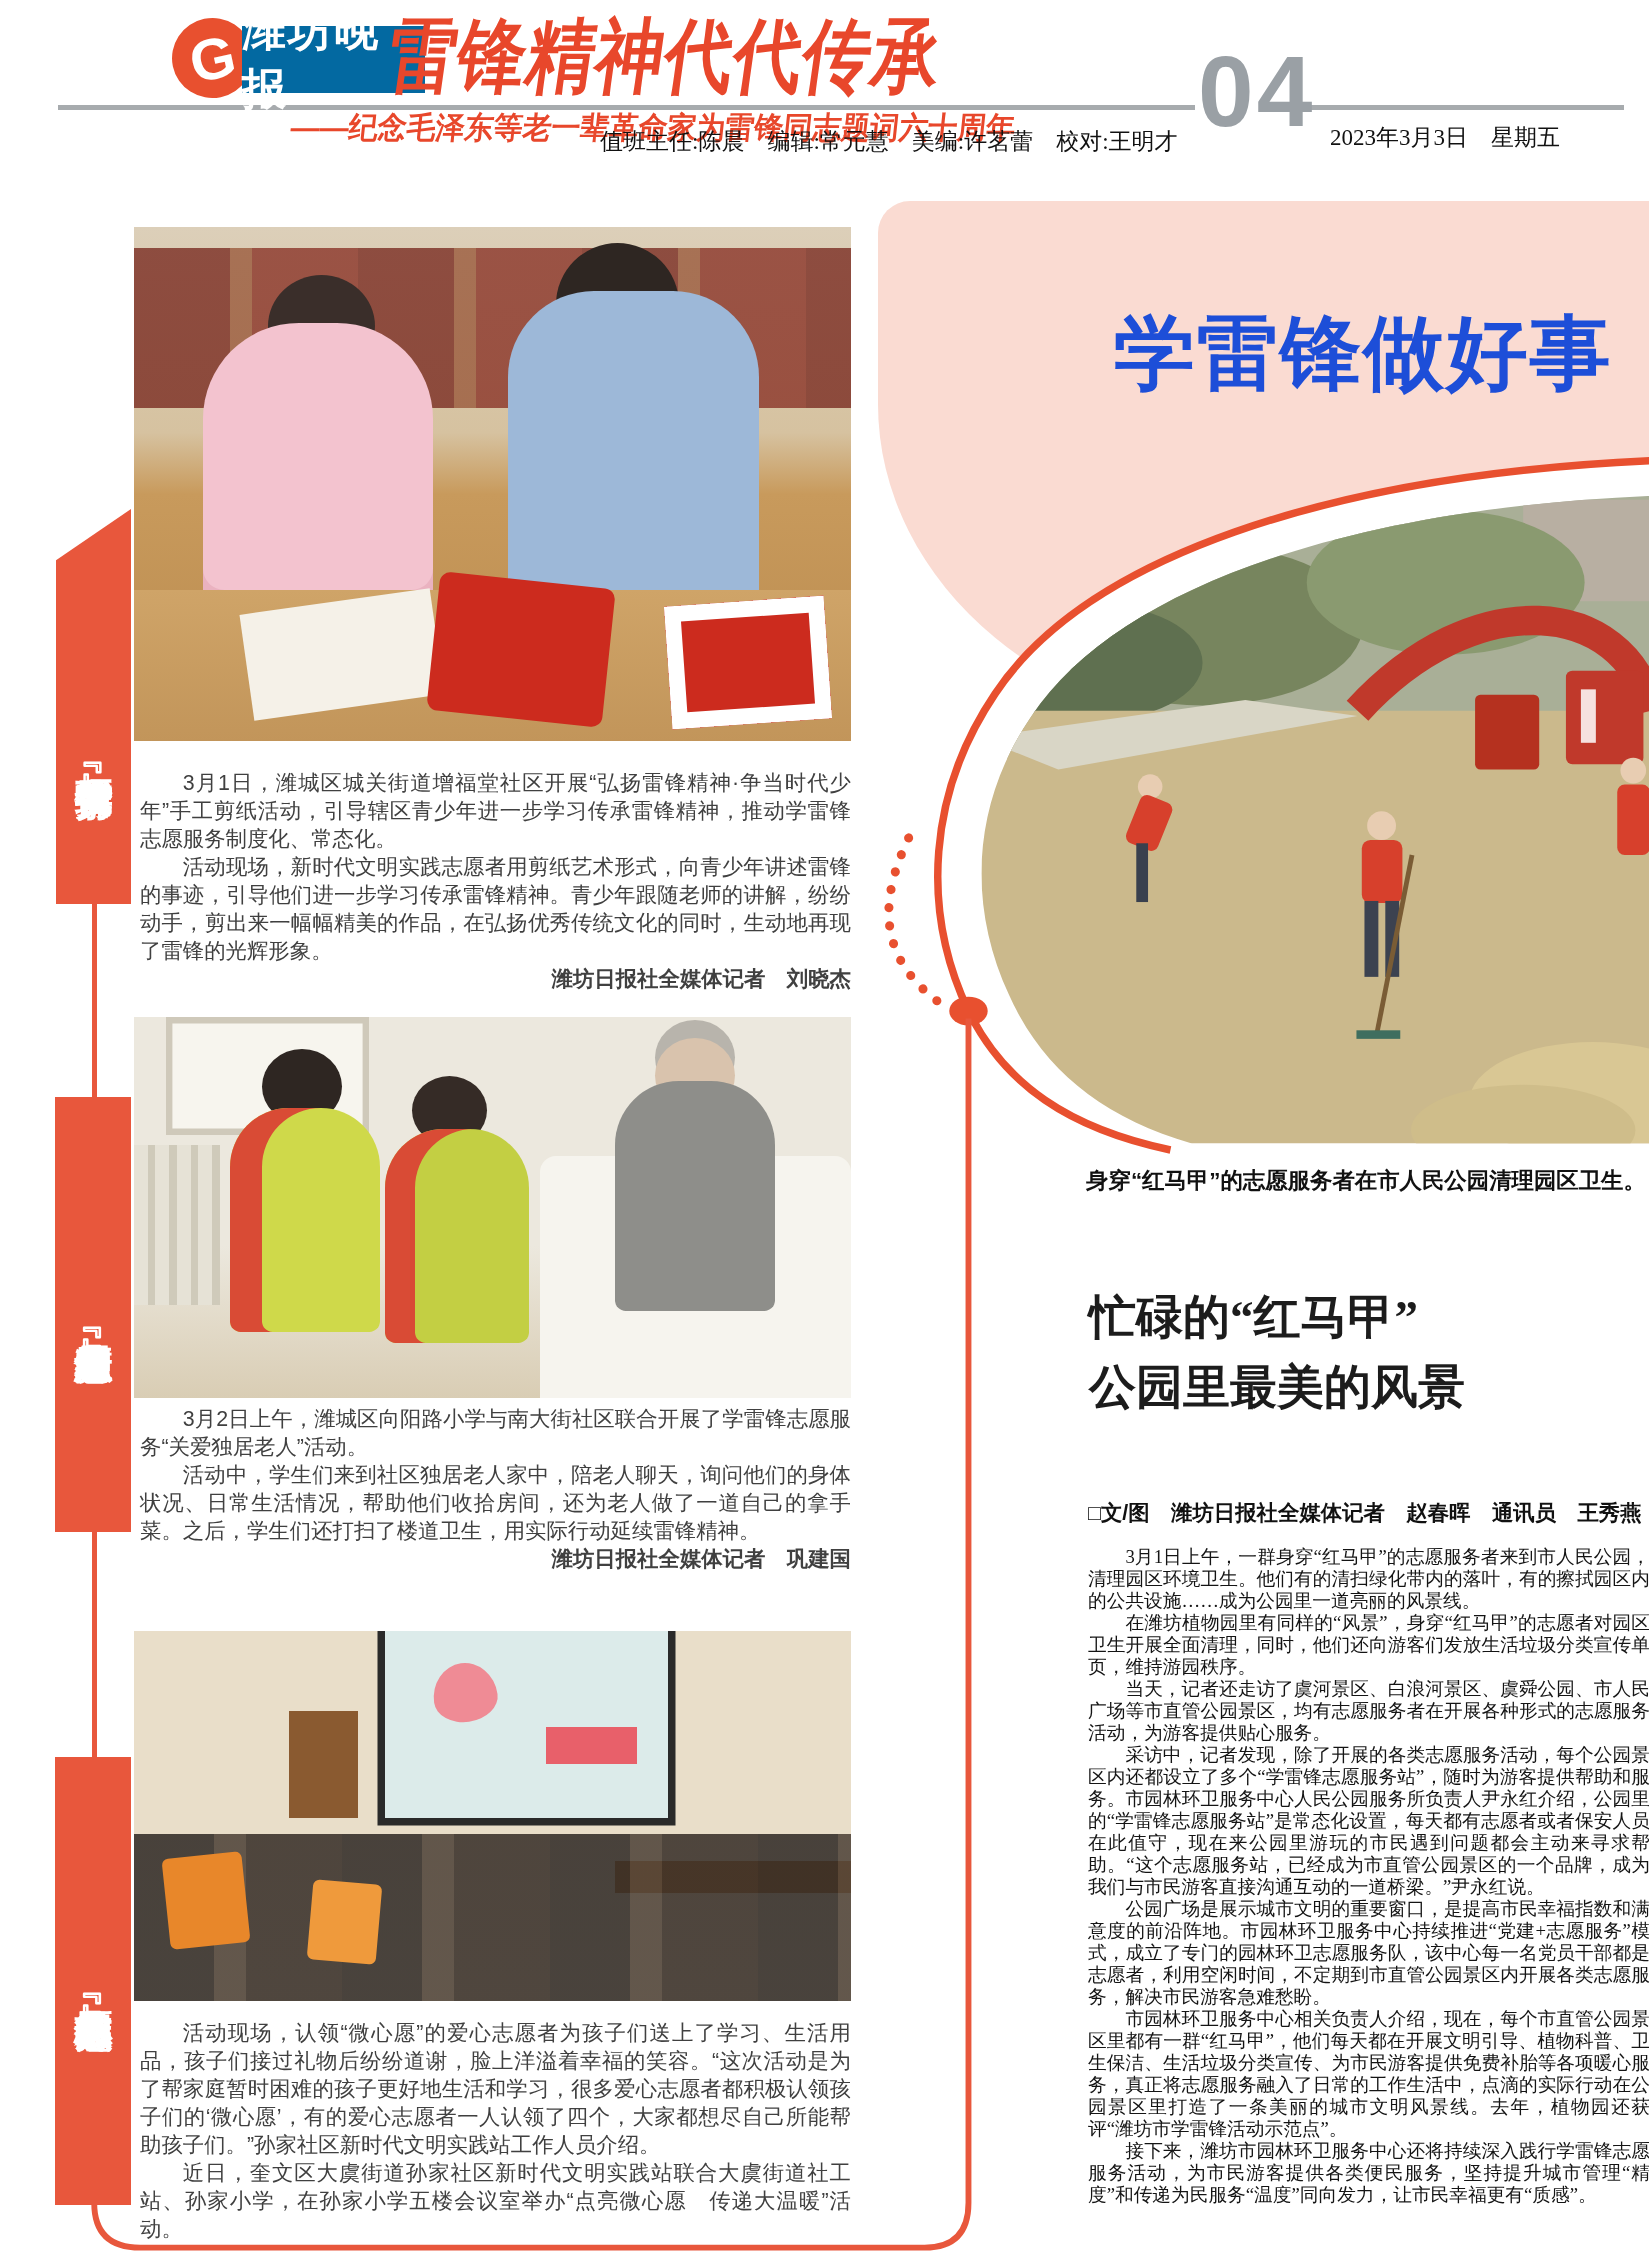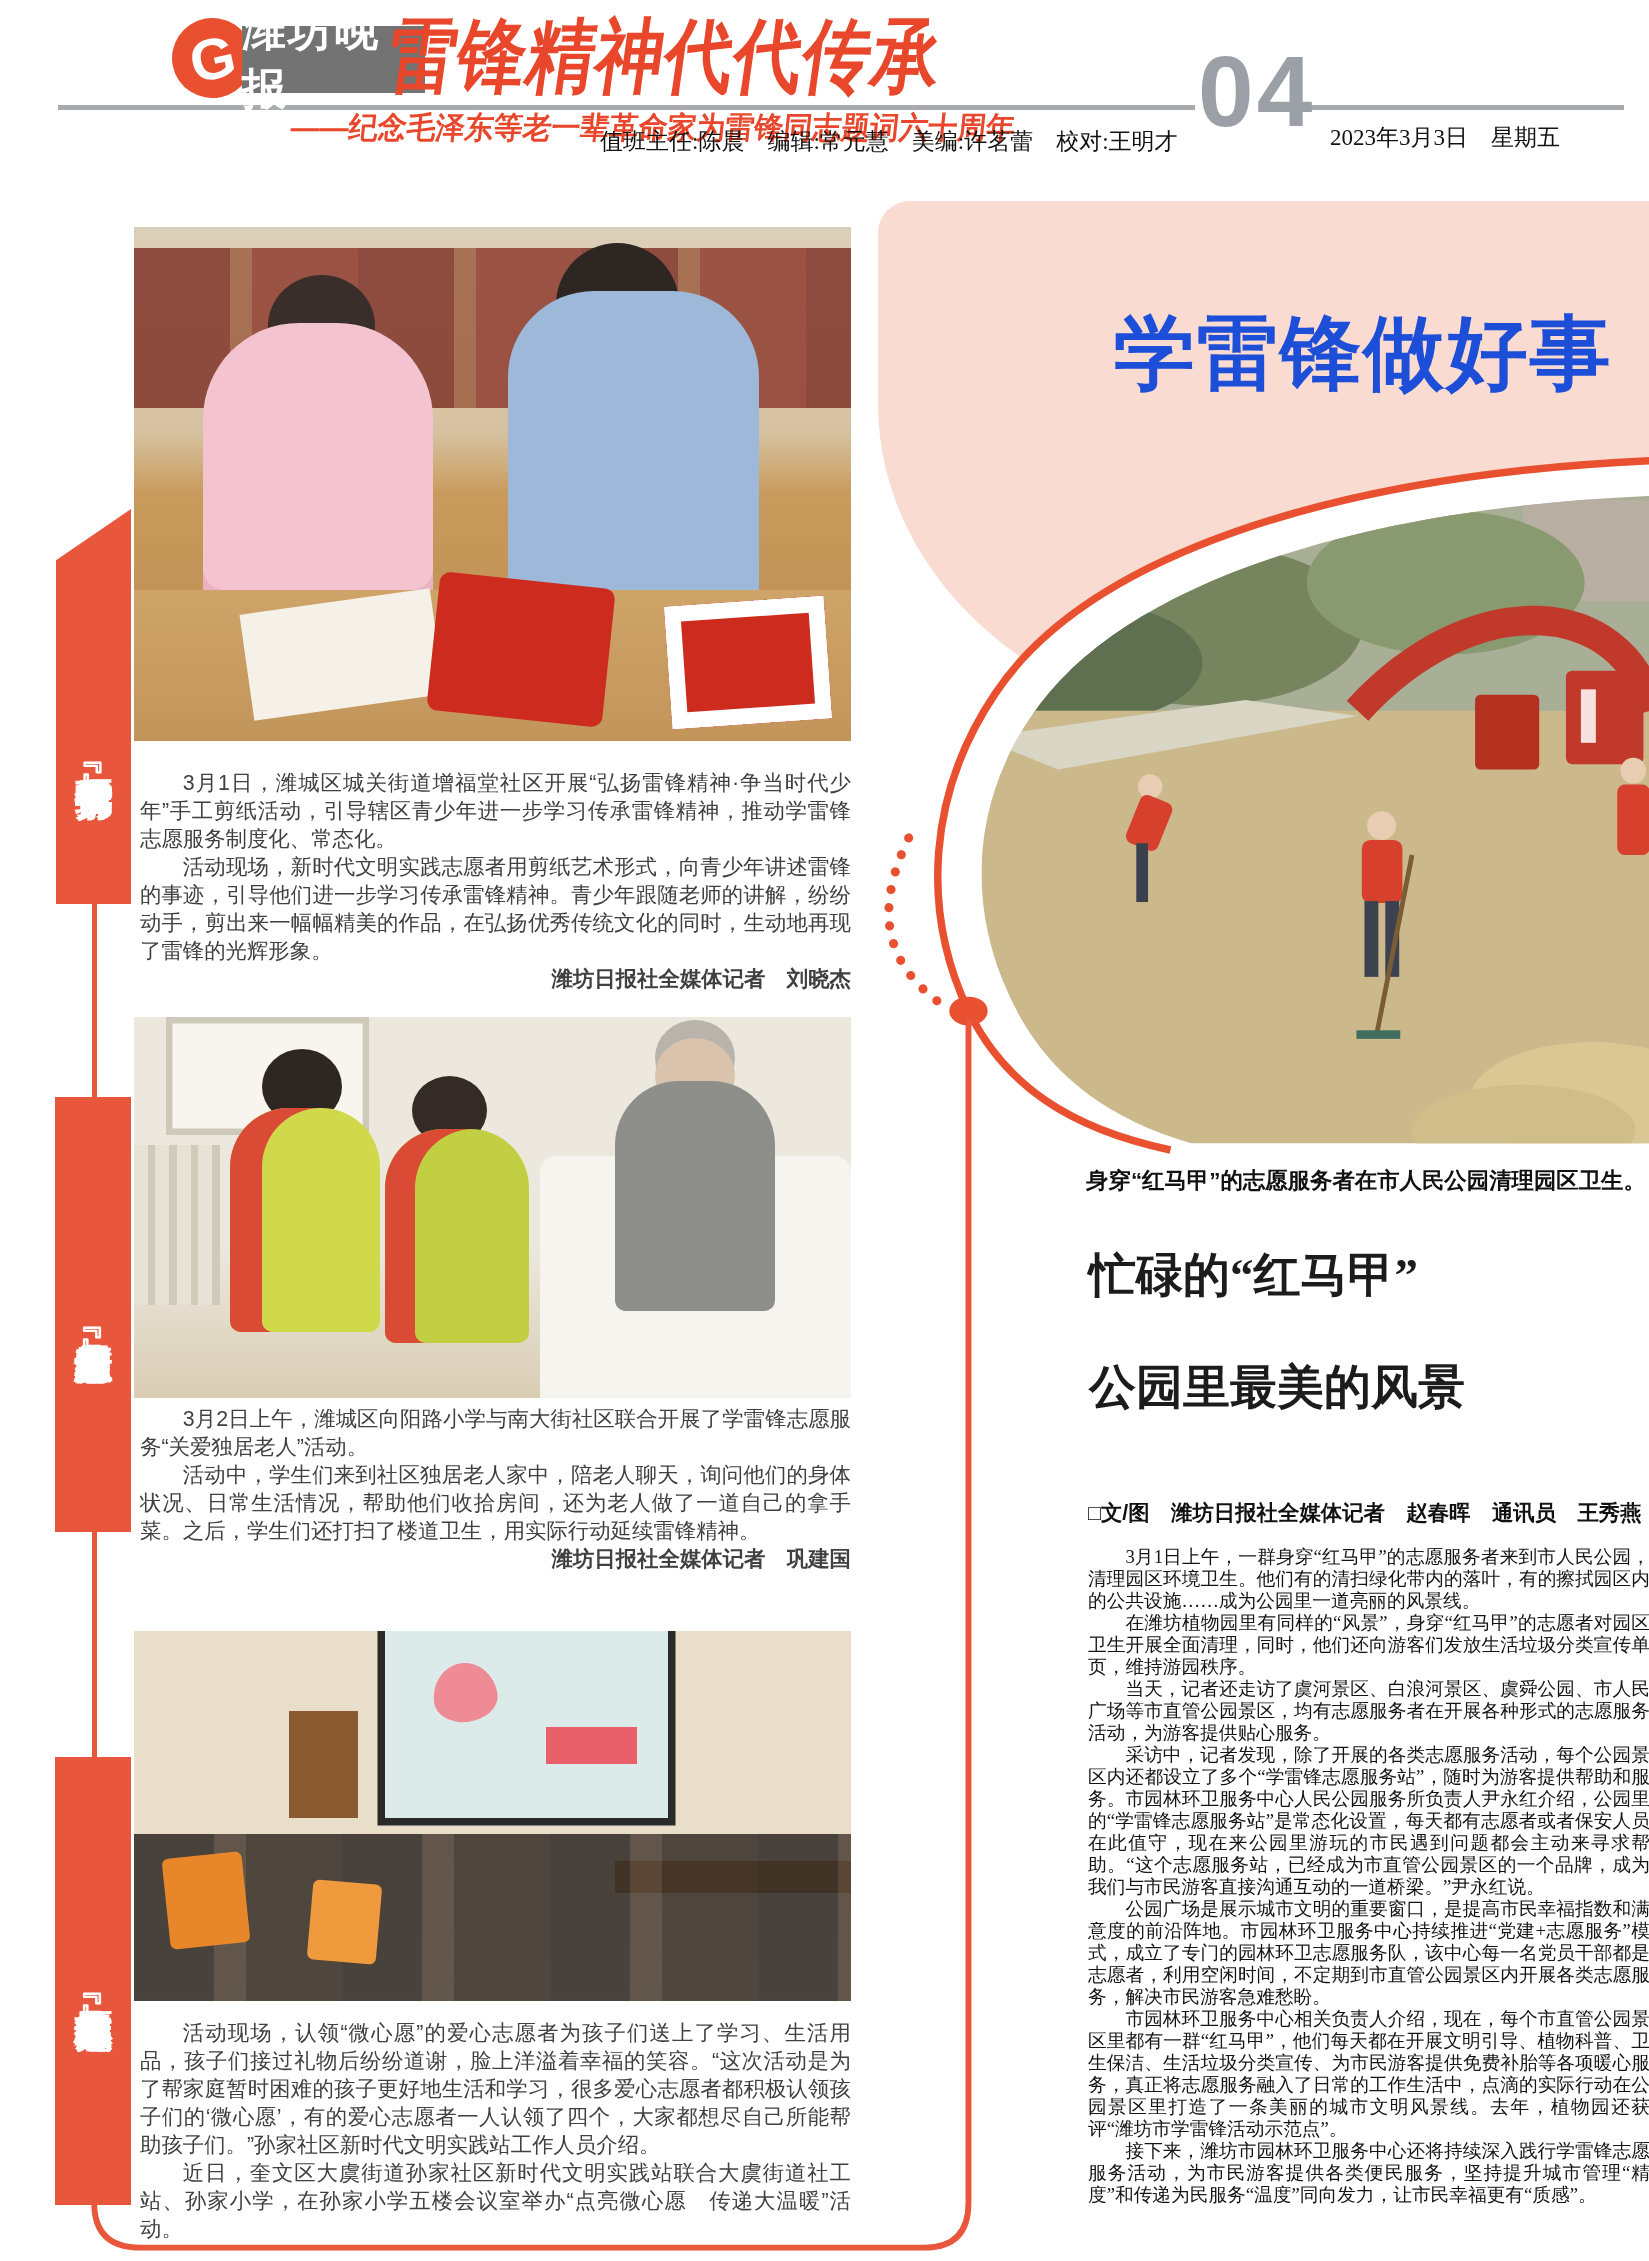--- a/index.html
+++ b/index.html
@@ -3,21 +3,21 @@
 <meta charset="utf-8">
 <style>
   html,body{margin:0;padding:0;background:#fff;}
   #page{position:relative;width:1650px;height:2261px;background:#ffffff;overflow:hidden;
         font-family:"Liberation Sans",sans-serif;}
   .abs{position:absolute;}
   
   #logo-icon{left:172px;top:18px;width:81px;height:80px;border-radius:50%;
      background:#e8502f;color:#fff;font-size:58px;font-weight:900;z-index:4;
      display:flex;align-items:center;justify-content:center;transform:rotate(-12deg);}
-  #logo-box{left:242px;top:26px;width:183px;height:67px;background:#737373;z-index:4;
+  #logo-box{left:242px;top:26px;width:183px;height:67px;background:#0369a1;z-index:4;
      display:flex;align-items:center;justify-content:center;}
   #logo-box span{color:#fff;font-size:44px;font-weight:900;letter-spacing:2.1px;}
   #main-title{left:397px;top:3.2px;font-size:81px;font-weight:900;color:#e8472b;z-index:4;
      transform:skewX(-8deg) scaleX(.84);transform-origin:left top;white-space:nowrap;letter-spacing:1.1px;}
   #subtitle{left:293px;top:108px;font-size:30.5px;font-weight:900;color:#e8472b;z-index:4;
      transform:skewX(-6deg) scaleX(.95);transform-origin:left top;white-space:nowrap;}
   .rule{background:#a7abae;height:4.8px;z-index:3;}
   #rule-left{left:58px;top:105px;width:1137px;}
   #rule-right{left:1310px;top:105px;width:314px;}
   #page-num{left:1198px;top:34px;font-size:100px;font-weight:700;color:#9aa0a5;z-index:4;
@@ -96,21 +96,21 @@
   
   #pink-blob{left:878px;top:201px;width:772px;height:534px;background:#fadbd2;z-index:1;
      border-radius:32px 0 0 0;border-bottom-left-radius:401px 331px;}
   #banner-title{left:1114px;top:300px;font-size:81px;font-weight:900;color:#1d4ed8;z-index:4;
      letter-spacing:2.1px;white-space:nowrap;}
   #deco-svg{left:0;top:0;z-index:2;}
   #caption{left:1085px;top:1165px;width:562px;text-align:center;font-size:22.4px;font-weight:700;
      color:#111;z-index:3;}
   .headline{left:1089px;font-size:47px;font-weight:900;color:#1c1c1c;z-index:3;white-space:nowrap;
      font-family:"Liberation Serif",serif;}
-  #headline1{top:1244px;}
+  #headline1{top:1286px;}
   #headline2{top:1356px;}
   #byline{left:1088px;top:1498px;width:640px;font-size:21.4px;font-weight:700;color:#111;z-index:3;white-space:nowrap;}
   #rbody{left:1088px;top:1546px;width:562px;height:711px;overflow:hidden;z-index:3;
      font-family:"Liberation Serif",serif;font-size:18.7px;line-height:22px;text-align:justify;color:#141414;}
   #rbody p{margin:0;text-indent:2em;}
 </style>
 </head>
 <body>
 
 <div id="page">

